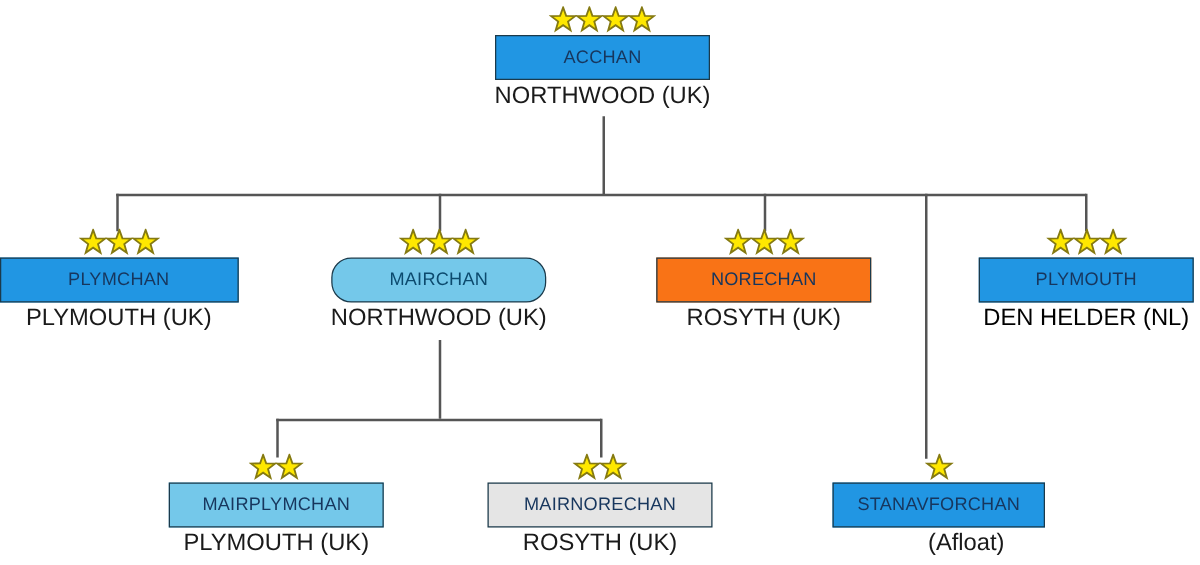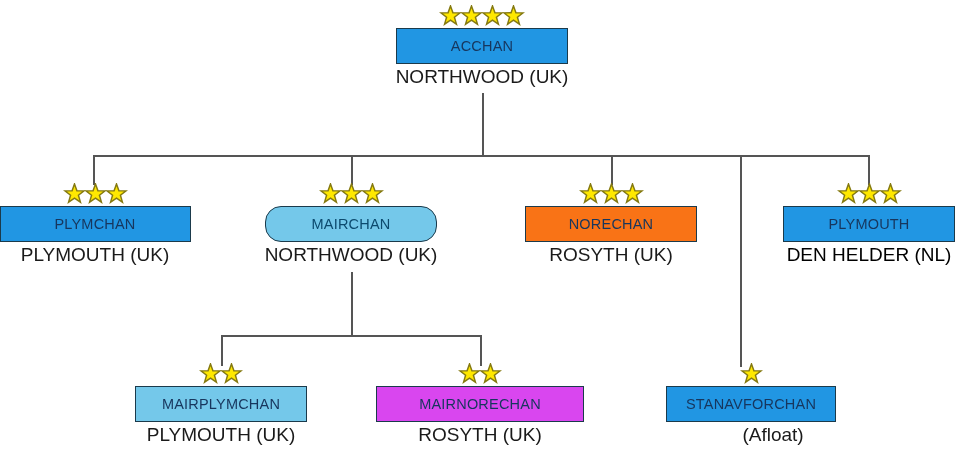--- a/index.html
+++ b/index.html
@@ -180,21 +180,21 @@
       </div>
       <div class="node" style="left: 394px; top: 363px; width: 172px;">
         <div class="stars">
           <svg class="star" viewBox="0 0 24 24" xmlns="http://www.w3.org/2000/svg">
             <polygon points="12.00,1.00 14.65,8.36 22.46,8.60 16.28,13.39 18.47,20.90 12.00,16.50 5.53,20.90 7.72,13.39 1.54,8.60 9.35,8.36" fill="#ffe800" stroke="#857a12" stroke-width="1.6" stroke-linejoin="miter"></polygon>
           </svg>
           <svg class="star" viewBox="0 0 24 24" xmlns="http://www.w3.org/2000/svg">
             <polygon points="12.00,1.00 14.65,8.36 22.46,8.60 16.28,13.39 18.47,20.90 12.00,16.50 5.53,20.90 7.72,13.39 1.54,8.60 9.35,8.36" fill="#ffe800" stroke="#857a12" stroke-width="1.6" stroke-linejoin="miter"></polygon>
           </svg>
         </div>
-        <div class="box light" style="width: 208px; background: #d946ef; border-color: rgb(27, 58, 75); color: rgb(23, 54, 93);">MAIRNORECHAN</div>
+        <div class="box light" style="width: 180px; background: #e5e5e5; border-color: rgb(27, 58, 75); color: rgb(23, 54, 93);">MAIRNORECHAN</div>
         <div class="caption" style="color: rgb(26, 26, 26);">ROSYTH (UK)</div>
       </div>
       <div class="node" style="left: 655px; top: 363px; width: 192px;">
         <div class="stars">
           <svg class="star" viewBox="0 0 24 24" xmlns="http://www.w3.org/2000/svg">
             <polygon points="12.00,1.00 14.65,8.36 22.46,8.60 16.28,13.39 18.47,20.90 12.00,16.50 5.53,20.90 7.72,13.39 1.54,8.60 9.35,8.36" fill="#ffe800" stroke="#857a12" stroke-width="1.6" stroke-linejoin="miter"></polygon>
           </svg>
         </div>
         <div class="box dark" style="width: 170px; background: rgb(33, 150, 227); border-color: rgb(27, 58, 75); color: rgb(23, 54, 93);">STANAVFORCHAN</div>
         <div class="caption" style="color: rgb(26, 26, 26); margin-left: 44px;">(Afloat)</div>

